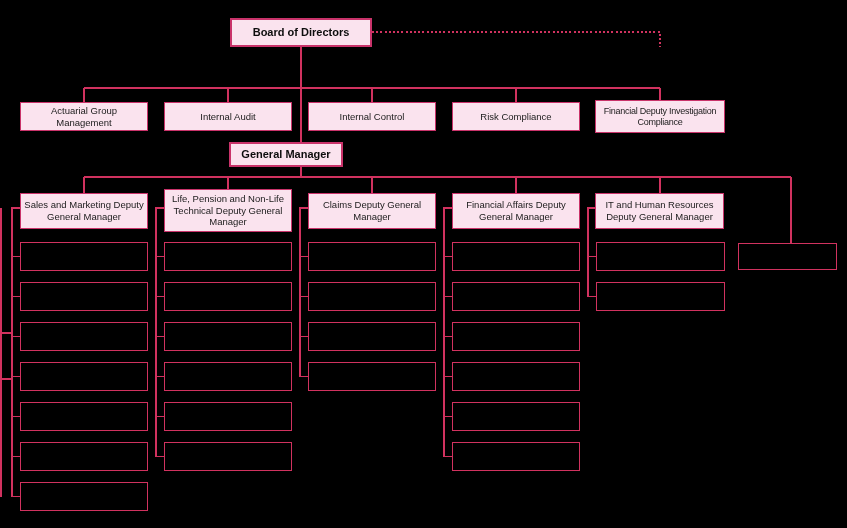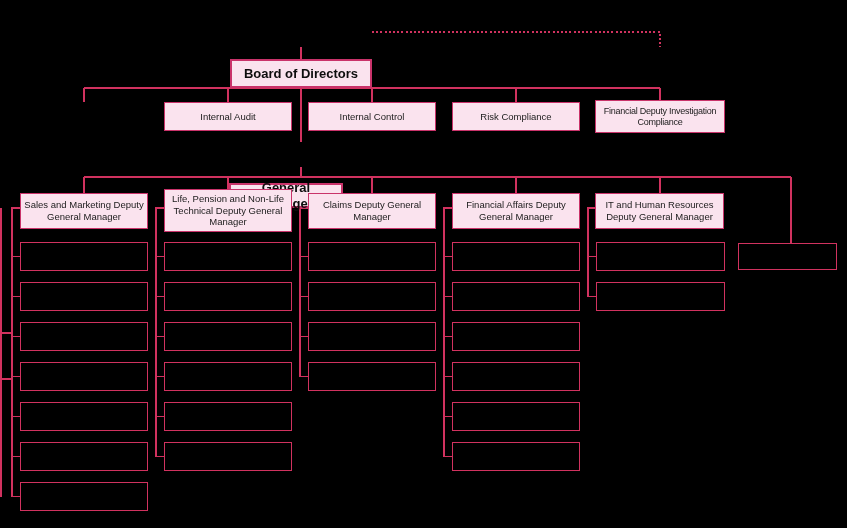--- a/index.html
+++ b/index.html
@@ -8,21 +8,21 @@
     font-family:"Liberation Sans", sans-serif; overflow:hidden;
   }
   svg.wires { position:absolute; left:0; top:0; width:847px; height:528px; }
   .node {
     position:absolute; box-sizing:border-box;
     background:#fae3ee; border:1.5px solid #c9336a;
     display:flex; align-items:center; justify-content:center;
     text-align:center; color:#1b1b1b;
     font-size:9.5px; line-height:1.22; padding:1px 3px;
   }
-  .node.head { font-weight:bold; border-width:2px; font-size:13px; color:#0d0d0d;margin-top:41px; }
+  .node.head { font-weight:bold; border-width:2px; font-size:11px; color:#0d0d0d; }
   .node.tight { font-size:9px; letter-spacing:-0.25px; }
   .vacant {
     position:absolute; box-sizing:border-box;
     background:transparent; border:1px solid #d1325f;
   }
 </style>
 </head>
 <body>
 
 <div class="stage">
@@ -49,20 +49,21 @@
       <path d="M308 208 H300 V376.5 M300 256.5 H308 M300 296.5 H308 M300 336.5 H308 M300 376.5 H308"></path>
       <path d="M452 208 H444 V456.5 M444 256.5 H452 M444 296.5 H452 M444 336.5 H452 M444 376.5 H452 M444 416.5 H452 M444 456.5 H452"></path>
       <path d="M596 208 H588 V296.5 M588 256.5 H596 M588 296.5 H596"></path>
       <path d="M1 208 V497 M1 333 H12 M1 379 H12"></path>
     </g>
   </svg>
 
   <div class="node head" style="left:230px;top:18px;width:142px;height:29px">Board of Directors</div>
 
 
+  <div class="node" style="left:20px;top:102px;width:128px;height:29px">Actuarial Group Management</div>
 
   <div class="node" style="left:164px;top:102px;width:128px;height:29px">Internal Audit</div>
 
   <div class="node" style="left:308px;top:102px;width:128px;height:29px">Internal Control</div>
 
   <div class="node" style="left:452px;top:102px;width:128px;height:29px">Risk Compliance</div>
 
   <div class="node tight" style="left:595px;top:100px;width:130px;height:33px">Financial Deputy Investigation Compliance</div>
 
   <div class="node head" style="left:229px;top:142px;width:114px;height:25px">General Manager</div>

